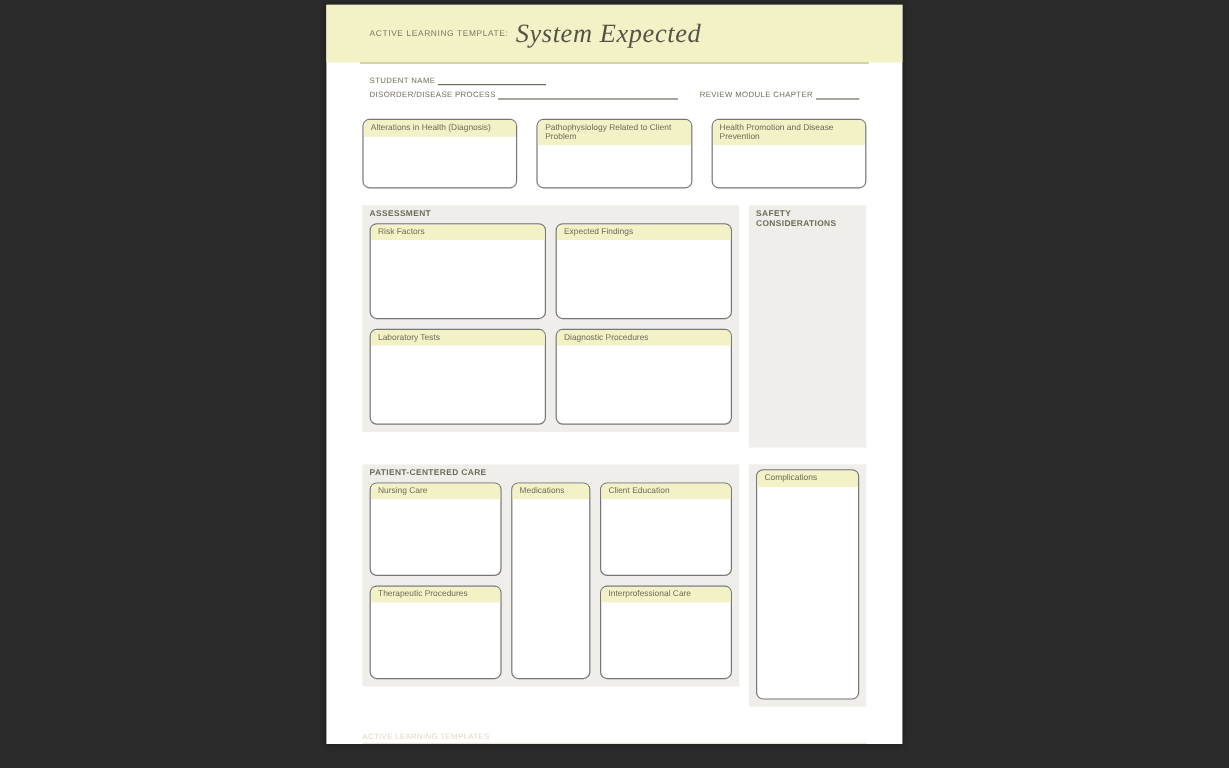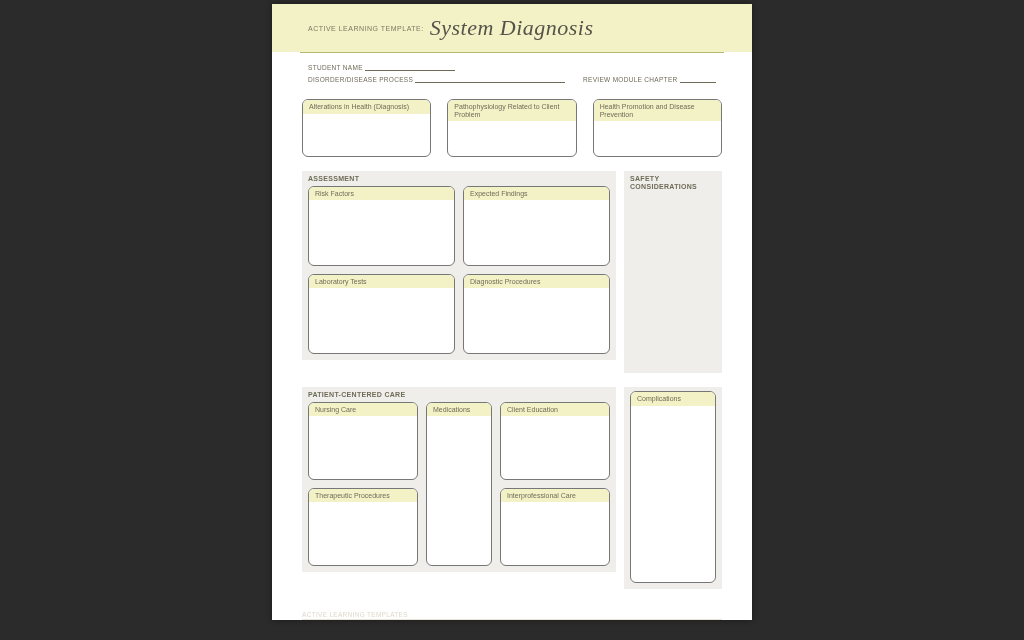--- a/index.html
+++ b/index.html
@@ -182,21 +182,21 @@
   }
 </style>
 </head>
 <body>
 
 <div class="viewport">
   <div class="page">
 
     <div class="header">
       <span class="header-prefix">ACTIVE LEARNING TEMPLATE:</span>
-      <span class="header-title">System Diagnosis</span>
+      <span class="header-title">System Expected</span>
     </div>
     <div class="rule"></div>
 
     <div class="meta">
       <div class="meta-row">
         <span class="meta-label">STUDENT NAME</span>
         <span class="meta-underline m1"></span>
       </div>
       <div class="meta-row">
         <span class="meta-label">DISORDER/DISEASE PROCESS</span>

